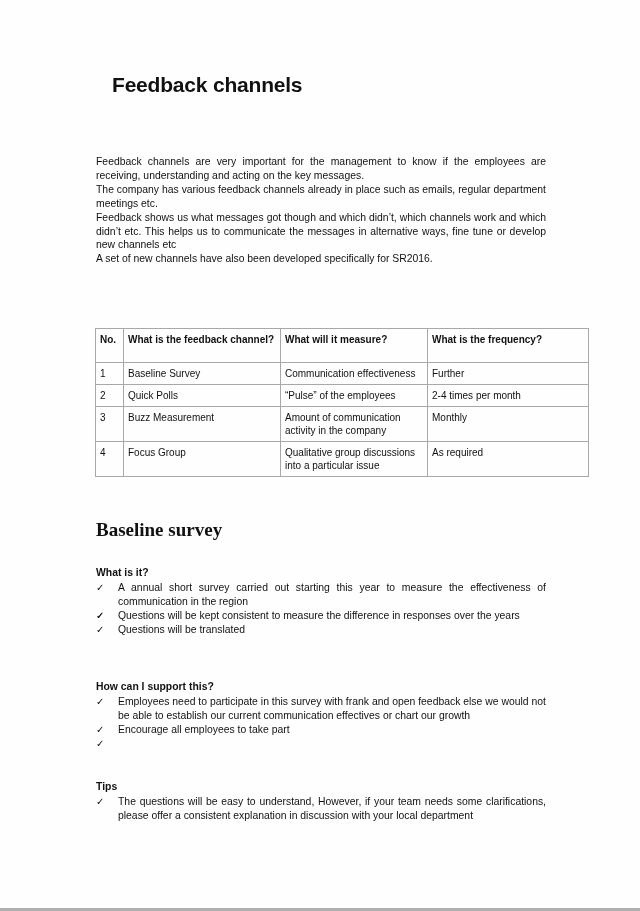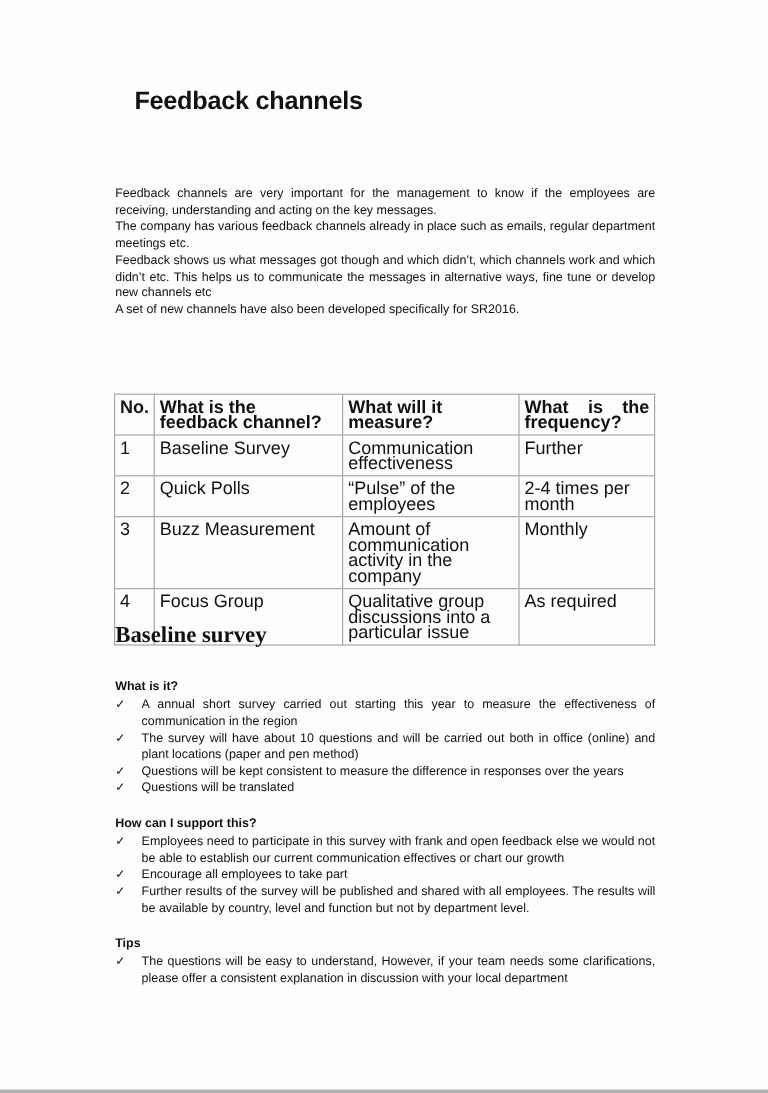--- a/index.html
+++ b/index.html
@@ -17,22 +17,22 @@
     position: absolute; left: 112px; top: 71px;
     font-size: 21px; font-weight: bold; letter-spacing: -0.2px;
     margin: 0; line-height: 28px;
   }
   .intro {
     position: absolute; left: 96px; top: 155px; width: 450px;
     font-size: 10.4px; line-height: 13.9px; text-align: justify;
   }
   .intro p { margin: 0; }
   table.fb {
-    position: absolute; left: 95px; top: 328px; width: 451px;
-    border-collapse: collapse; font-size: 15px;
+    position: absolute; left: 95px; top: 328px; width: 494px;
+    border-collapse: collapse; font-size: 10px;
   }
   table.fb td, table.fb th {
     border: 1px solid #a8a8a8; vertical-align: top;
     padding: 4px 4px 3px 4px; line-height: 13px; text-align: left;
   }
   table.fb th { font-weight: bold; height: 26px; }
   table.fb .c0 { width: 19px; }
   table.fb .c1 { width: 148px; }
   table.fb .c2 { width: 138px; }
   table.fb .freq-head { text-align: justify; margin-left: 29px; }
@@ -103,32 +103,32 @@
   </tr>
 </tbody>
   </table>
 
 <h2 class="h2">Baseline survey</h2>
 
 <div class="section s1">
   <div class="sh">What is it?</div>
   <ul>
     <li><span class="chk">✓</span><span>A annual short survey carried out starting this year to measure the effectiveness of communication in the region</span></li>
-    <li><span class="chk">✓</span><span>The survey will have about 10 questions and will be carried out both in office (online) and plant locations (paper and pen method)</span></li>
+    <li><span class="chk">✓</span></li>
     <li><span class="chk">✓</span><span>Questions will be kept consistent to measure the difference in responses over the years</span></li>
     <li><span class="chk">✓</span><span>Questions will be translated</span></li>
   </ul>
 </div>
 
 <div class="section s2">
   <div class="sh">How can I support this?</div>
   <ul>
     <li><span class="chk">✓</span><span>Employees need to participate in this survey with frank and open feedback else we would not be able to establish our current communication effectives or chart our growth</span></li>
     <li><span class="chk">✓</span><span>Encourage all employees to take part</span></li>
-    <li><span class="chk">✓</span><span>Further results of the survey will be published and shared with all employees. The results will be available by country, level and function but not by department level.</span></li>
+    <li><span class="chk">✓</span></li>
   </ul>
 </div>
 
 <div class="section s3">
   <div class="sh">Tips</div>
   <ul>
     <li><span class="chk">✓</span><span>The questions will be easy to understand, However, if your team needs some clarifications, please offer a consistent explanation in discussion with your local department</span></li>
   </ul>
 </div>
 

